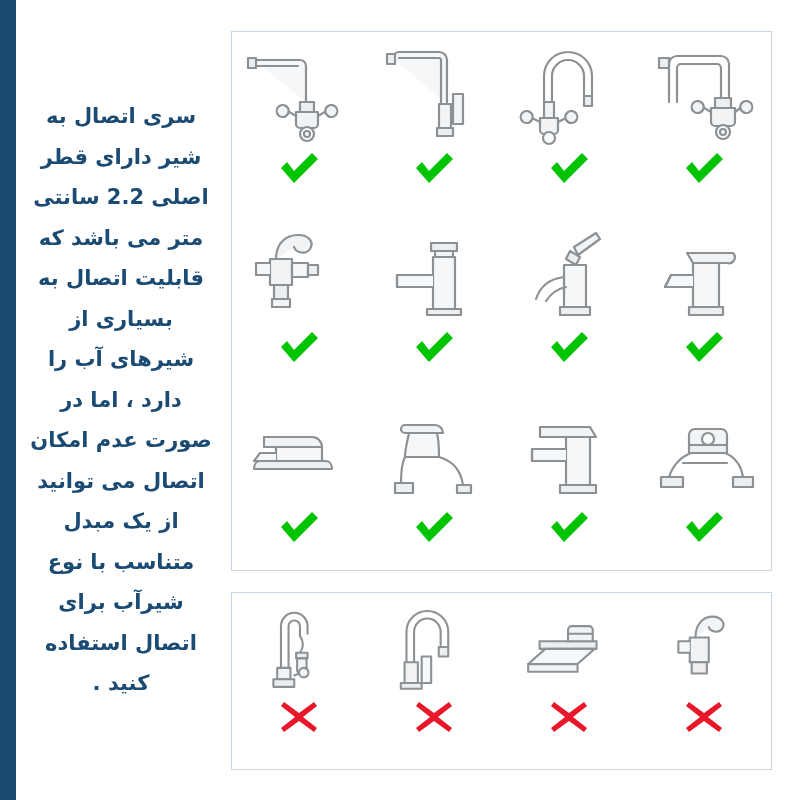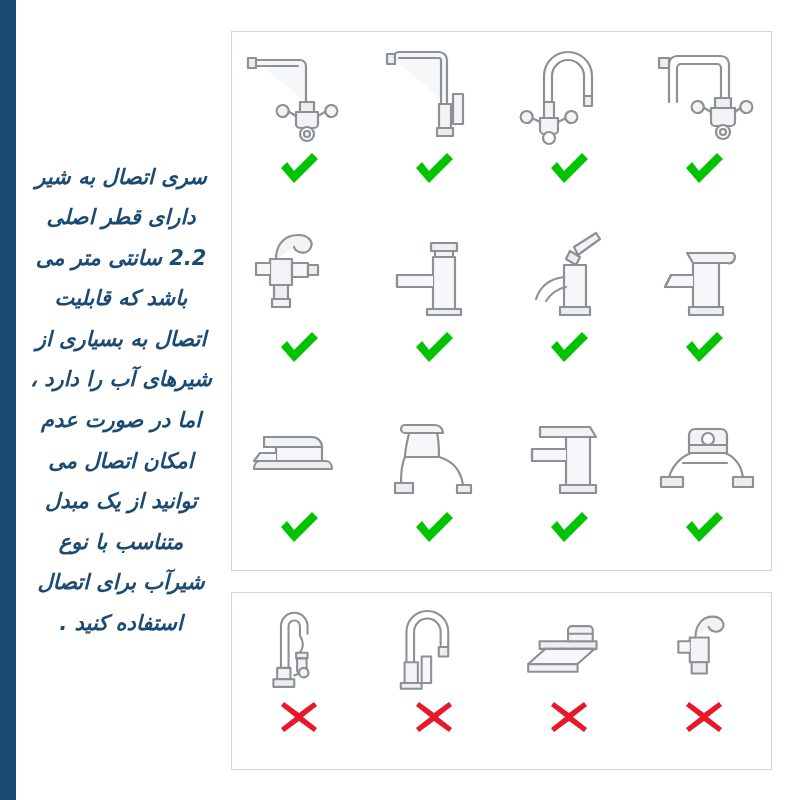--- a/index.html
+++ b/index.html
@@ -39,21 +39,20 @@
   #desc-text {
     width: 186px;
     text-align: center;
     color: #1b4a73;
     font-size: 21px;
     line-height: 1.93;
     font-weight: 700;
     letter-spacing: 0px;
     direction: rtl;
     white-space: pre-wrap;
-    font-style: italic;
   }
   
   .panel {
     position: absolute;
     background: #ffffff;
     border: 1px solid #c9d6e2;
     box-sizing: border-box;
   }
   #panel-compatible {
     left: 231px;

